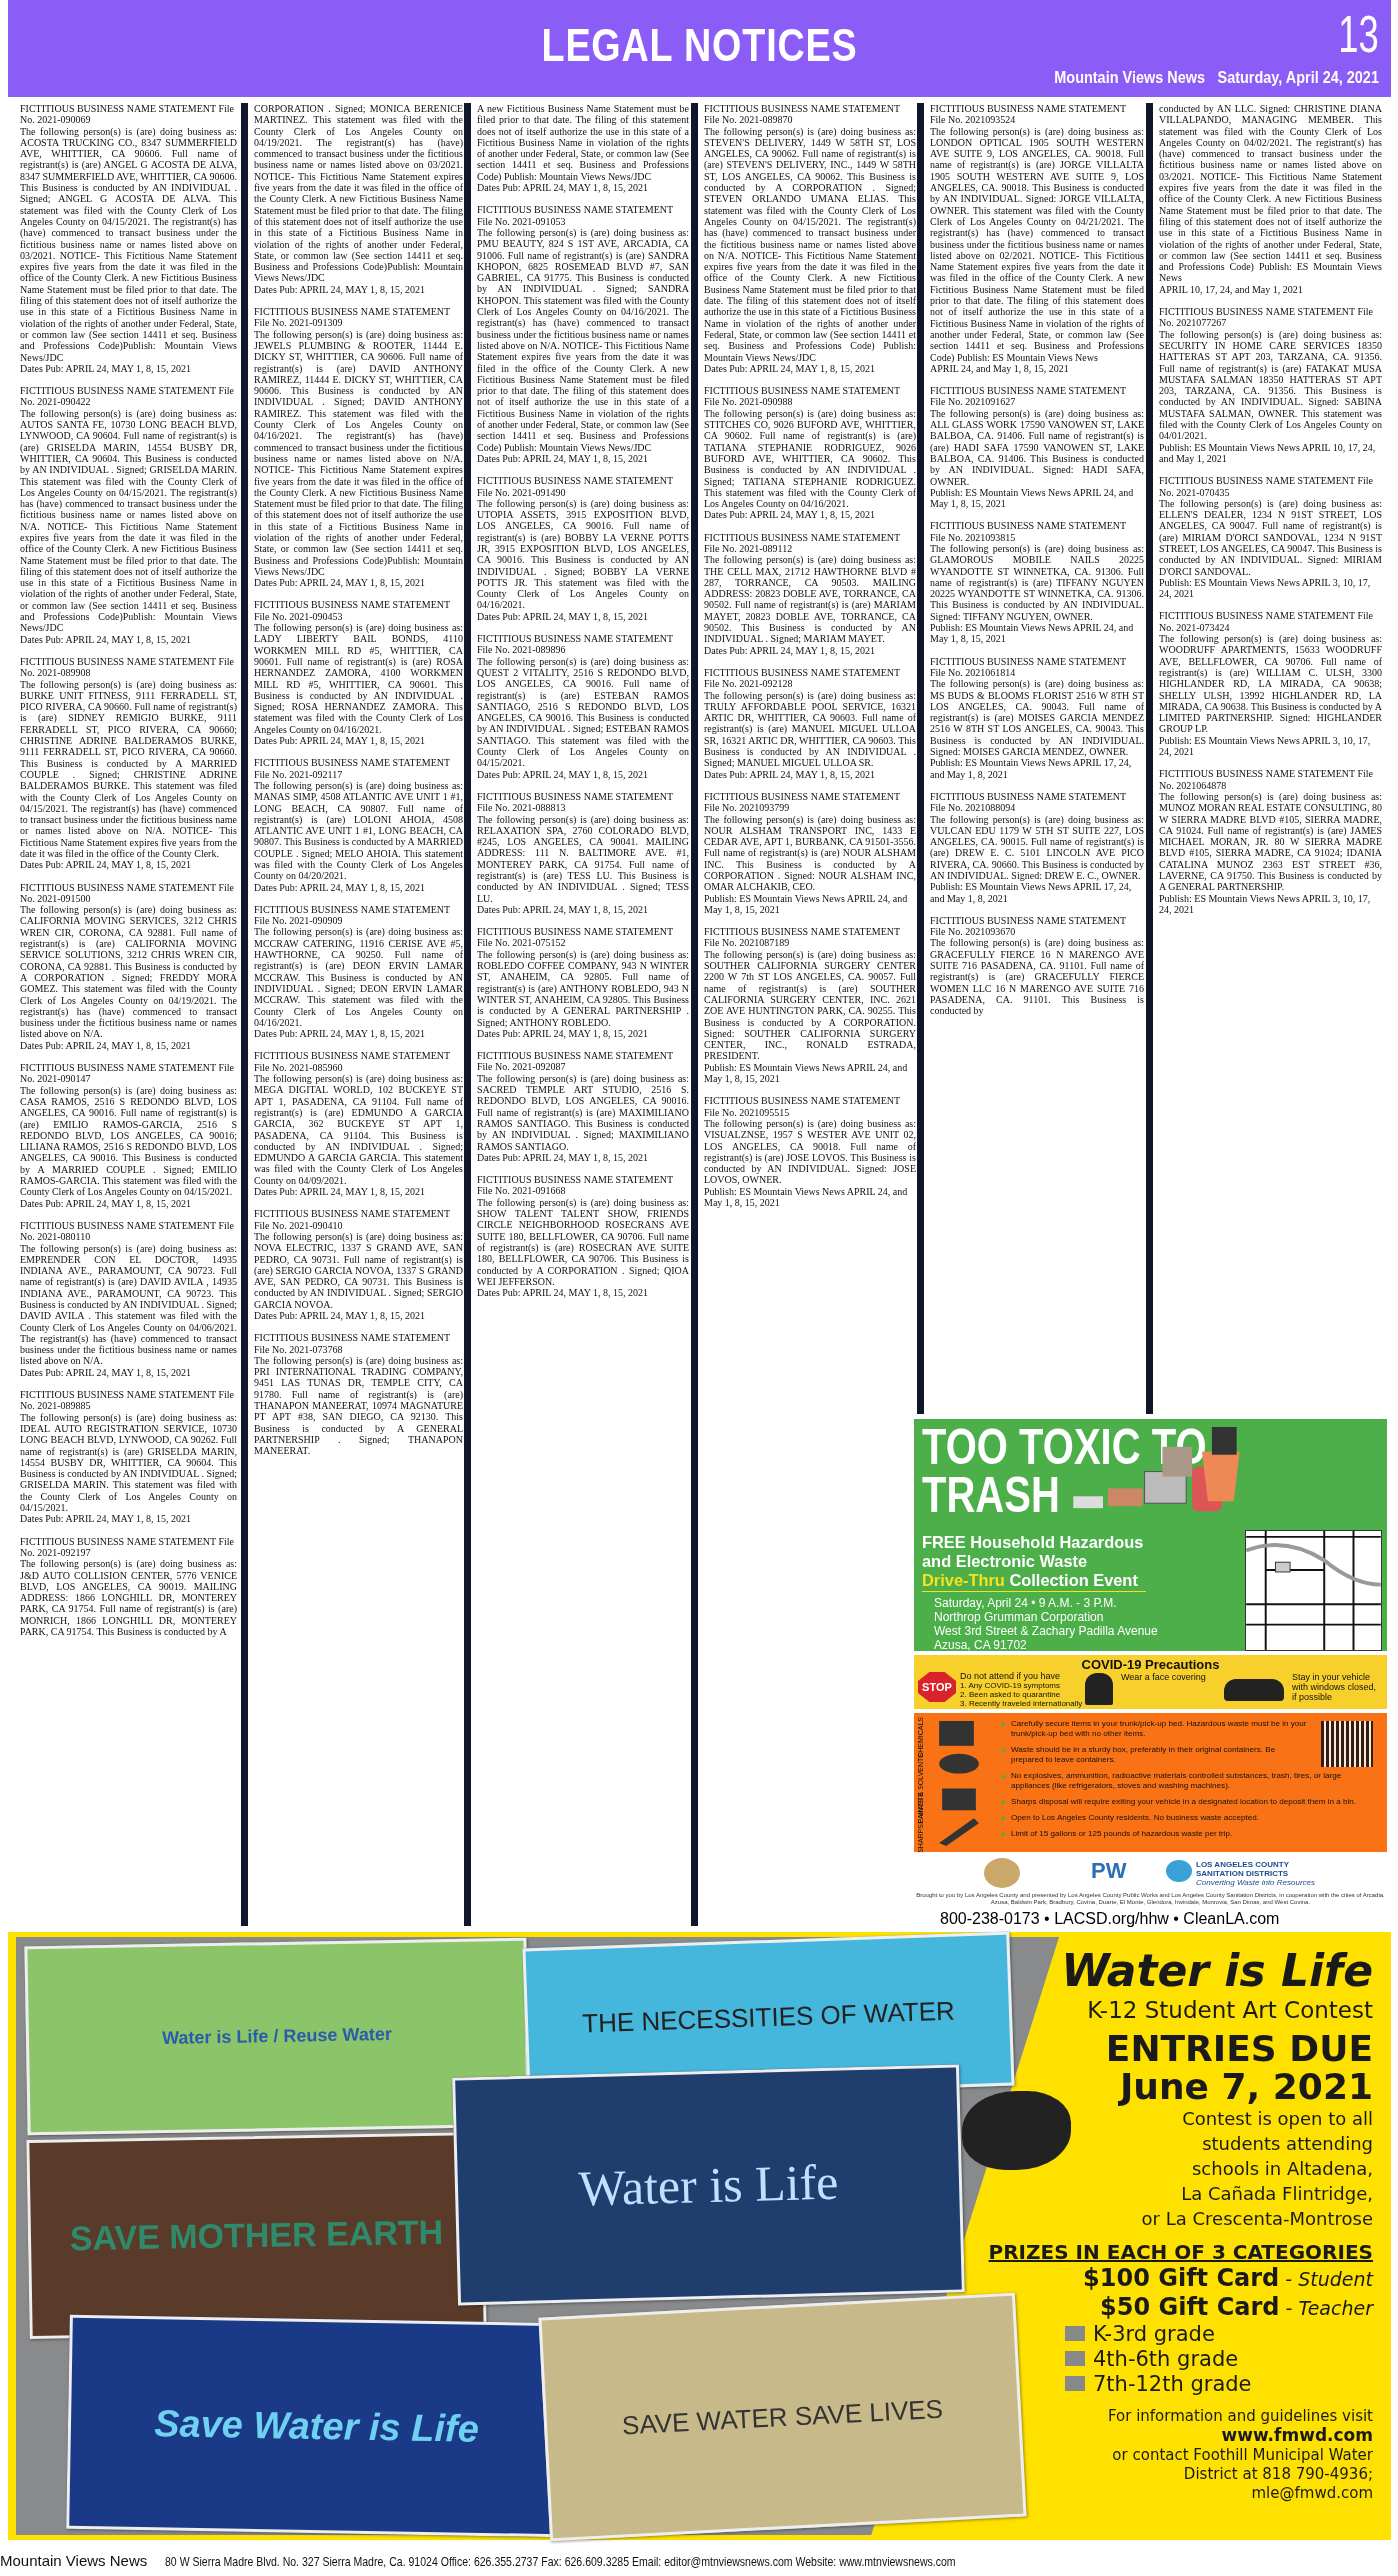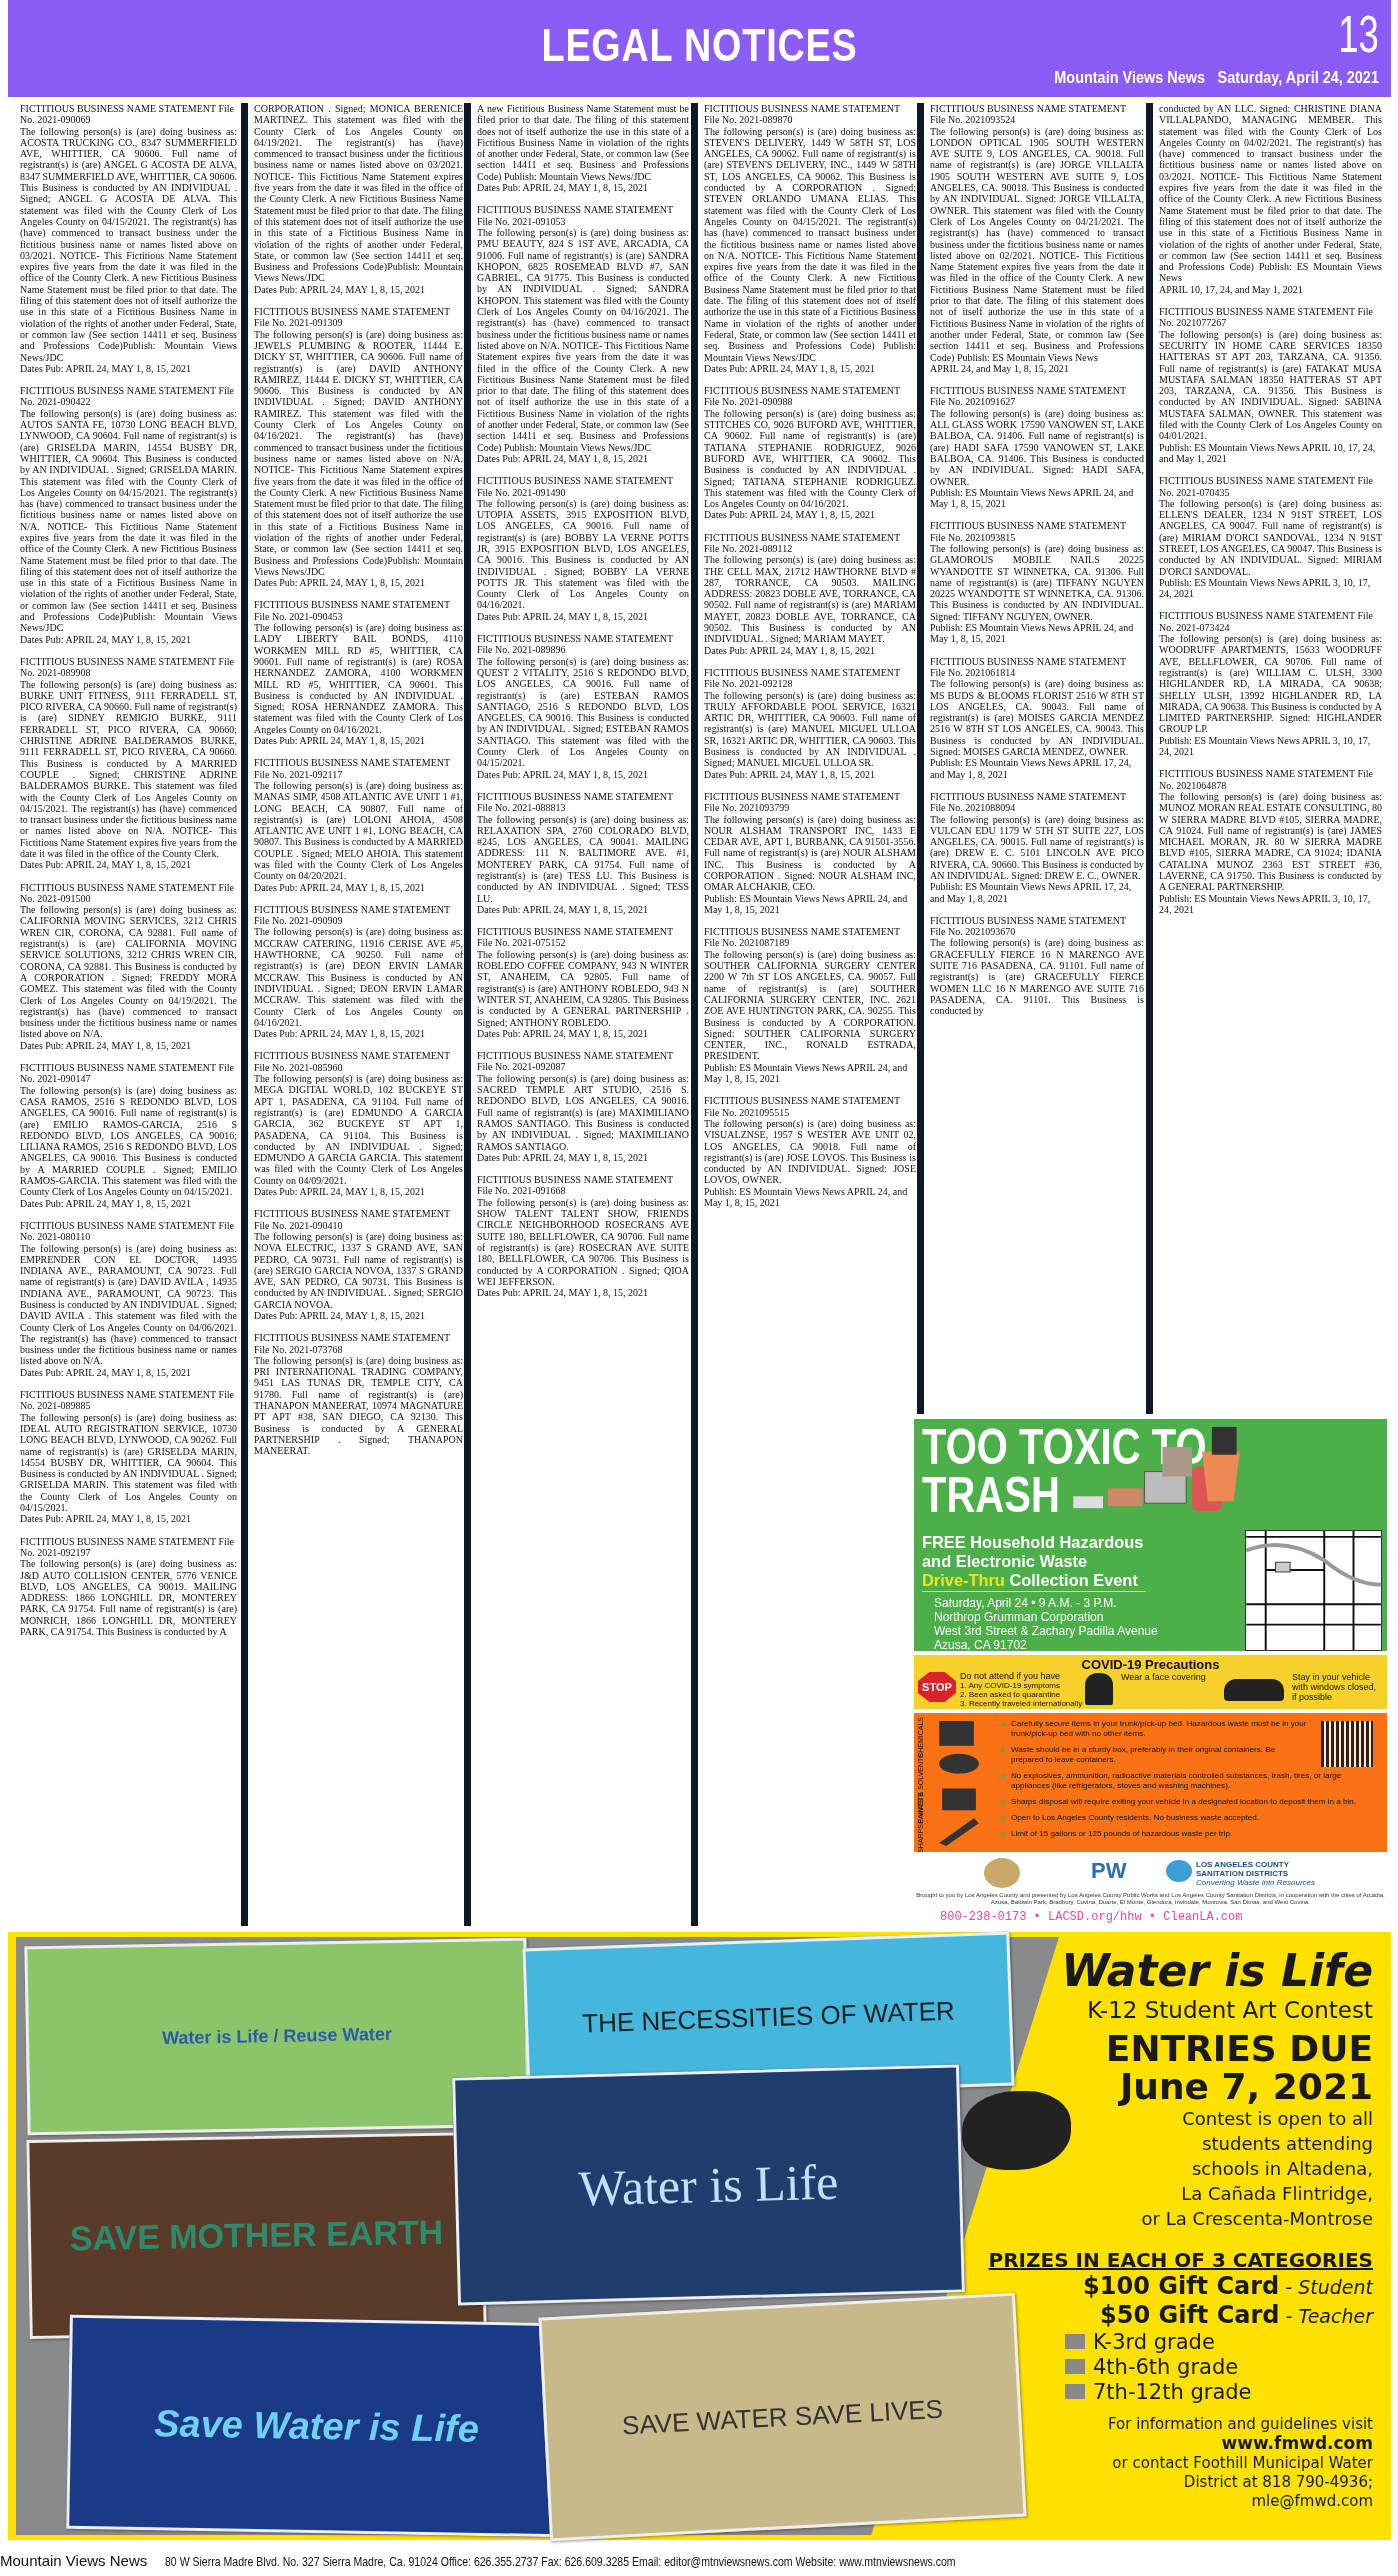--- a/index.html
+++ b/index.html
@@ -38,31 +38,31 @@
   .ad1 .rules li { margin-bottom: 6px; padding-left: 10px; position: relative; }
   .ad1 .rules li::before { content: "◆"; position: absolute; left: 0; color: #4caf4a; font-size: 6px; }
   .ad1 .rules .cat { position: absolute; left: 2px; font-size: 7px; writing-mode: vertical-rl; transform: rotate(180deg); }
   .ad1 .qr { position: absolute; left: 407px; top: 8px; width: 52px; height: 46px; background: repeating-linear-gradient(90deg,#111 0 3px,#fff 3px 5px), #111; opacity: 0.85; }
   .ad1 .logos { position: absolute; left: 0; top: 435px; width: 473px; height: 72px; font-family: "Liberation Sans", sans-serif; }
   .ad1 .seal { position: absolute; left: 70px; top: 4px; width: 36px; height: 30px; border-radius: 50%; background: #c9a86a; }
   .ad1 .pw { position: absolute; left: 177px; top: 4px; font-weight: bold; font-size: 22px; color: #2b6fb7; }
   .ad1 .lacsd { position: absolute; left: 282px; top: 6px; font-size: 8px; font-weight: bold; color: #1a4d8f; line-height: 9px; }
   .ad1 .lacsd .dot { position: absolute; left: -30px; top: 0; width: 26px; height: 22px; border-radius: 50%; background: #3aa0d8; }
   .ad1 .brought { position: absolute; left: 0; right: 0; top: 38px; text-align: center; font-size: 6px; line-height: 7px; color: #333; }
-  .ad1 .contact { position: absolute; left: 26px; top: 56px; font-size: 12px; color: #ec4899; font-family: Liberation Mono, monospace; }
+  .ad1 .contact { position: absolute; left: 26px; top: 56px; font-size: 16px; color: #000000; }
   .ad2 { position: absolute; left: 8px; top: 1932px; width: 1383px; height: 608px; background: #ffe100; }
   .ad2 .gray { position: absolute; left: 8px; top: 5px; width: 1043px; height: 598px; background: #888a8c; clip-path: polygon(0 0, 56% 0, 100% 0, 82% 100%, 0 100%); }
   .ad2 .art { position: absolute; border: 3px solid #eee; box-shadow: 1px 1px 3px rgba(0,0,0,.4); display: flex; align-items: center; justify-content: center; font-family: "Liberation Sans", sans-serif; font-weight: bold; text-align: center; }
   .ad2 .right { position: absolute; right: 18px; top: 14px; width: 417px; text-align: right; font-family: "DejaVu Sans", sans-serif; color: #1a1a1a; }
   .ad2 .wil { font-size: 44px; font-weight: bold; font-style: italic; line-height: 50px; }
   .ad2 .k12 { font-size: 23px; line-height: 28px; }
   .ad2 .due { font-size: 36px; font-weight: bold; line-height: 38px; margin-top: 6px; }
   .ad2 .date { font-size: 36px; font-weight: bold; line-height: 38px; }
   .ad2 .open { font-size: 18px; line-height: 25px; }
-  .ad2 .prizes { font-size: 20px; font-weight: bold; text-decoration: underline; margin-top: 17px; white-space: nowrap; }
+  .ad2 .prizes { font-size: 20px; font-weight: bold; text-decoration: underline; margin-top: 9px; white-space: nowrap; }
   .ad2 .gift { font-size: 24px; font-weight: bold; line-height: 28px; }
   .ad2 .gift i { font-weight: normal; font-size: 19px; }
   .ad2 .grade { font-size: 21px; font-weight: normal; line-height: 25px; text-align: left; padding-left: 109px; }
   .ad2 .grade span.sq { display: inline-block; width: 20px; height: 15px; background: #888; margin-right: 8px; }
   .ad2 .foot { font-size: 15px; line-height: 19px; margin-top: 10px; }
   .ad2 .foot b { font-size: 17px; }
   .ad2 .palette { position: absolute; left: 954px; top: 159px; width: 109px; height: 79px; border-radius: 50% 40% 50% 40%; background: #222; }
   .ad2 .fmwd { position: absolute; left: 956px; top: 308px; width: 135px; height: 135px; border-radius: 50%; background: #3fa7d8; border: 6px solid #fff; display: flex; align-items: center; justify-content: center; color: #fff; font-family: "Liberation Serif", serif; font-weight: bold; font-size: 22px; }
   .footer { position: absolute; left: 0; top: 2545px; width: 1399px; height: 31px; white-space: nowrap; font-size: 14px; line-height: 31px; }
   .footer .mvn { font-family: "Liberation Sans", sans-serif; font-size: 15px; margin-right: 14px; }

